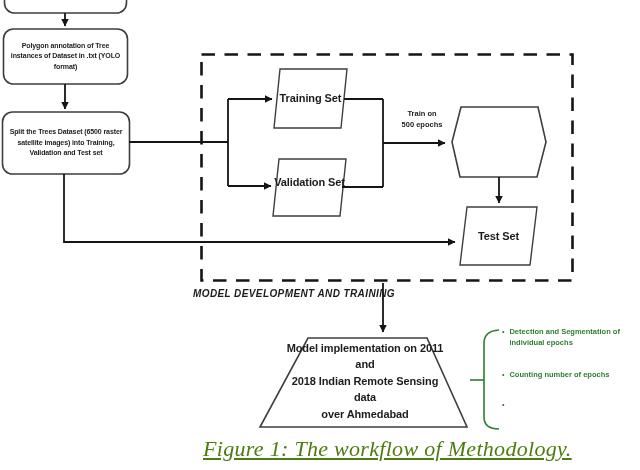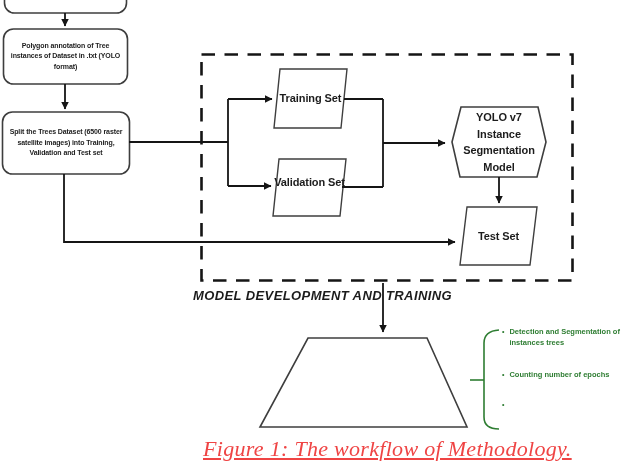--- a/index.html
+++ b/index.html
@@ -5,28 +5,28 @@
   html,body{margin:0;padding:0;background:#fff;}
   #stage{position:relative;width:640px;height:470px;background:#ffffff;overflow:hidden;
          font-family:"Liberation Sans",sans-serif;}
   #flow-svg{position:absolute;left:0;top:0;}
   .lbl{position:absolute;display:flex;align-items:center;justify-content:center;
        text-align:center;font-weight:bold;font-size:7px;line-height:1.5;
        color:#1c1c1c;white-space:pre-line;letter-spacing:-0.1px;}
   .lbl-md{font-size:11px;}
   .edge-lbl{position:absolute;text-align:center;font-weight:bold;font-size:7.5px;
             line-height:1.45;color:#1c1c1c;white-space:pre-line;}
-  .region-lbl{position:absolute;font-weight:bold;font-style:italic;font-size:13px;
+  .region-lbl{position:absolute;font-weight:bold;font-style:italic;font-size:10px;
               letter-spacing:0.4px;color:#1c1c1c;white-space:nowrap;}
   .outcome{position:absolute;left:502px;width:142px;display:flex;gap:5px;
            font-weight:bold;font-size:7.5px;line-height:11px;color:#2e7d32;
            white-space:pre-line;text-align:left;}
   .outcome .bullet{flex:0 0 auto;font-size:7px;}
   .caption{position:absolute;left:203px;top:436px;font-family:"Liberation Serif",serif;
-           font-style:italic;font-size:22px;letter-spacing:0.3px;color:#ef4444;
+           font-style:italic;font-size:22px;letter-spacing:0.3px;color:#4d7c0f;
            text-decoration:underline;white-space:nowrap;}
 </style>
 </head>
 <body>
 
 <div id="stage">
 
   <svg id="flow-svg" width="640" height="470" viewBox="0 0 640 470">
     <defs>
       <marker id="arr" markerUnits="userSpaceOnUse" markerWidth="10" markerHeight="9" refX="7.5" refY="4" orient="auto">
@@ -72,33 +72,36 @@
 format)</div>
 
   <div class="lbl" style="left:3px;top:112px;width:126px;height:62px;">Split the Trees Dataset (6500 raster
 satellite images) into Training,
 Validation and Test set</div>
 
   <div class="lbl lbl-md" style="left:275px;top:69px;width:71px;height:59px;">Training Set</div>
 
   <div class="lbl lbl-md" style="left:274px;top:159px;width:71px;height:47px;">Validation Set</div>
 
-  <div class="lbl lbl-md" style="left:454px;top:107px;width:90px;height:70px;">YOLO v7 Instance
-Segmentation Model</div>
 
   <div class="lbl lbl-md" style="left:461px;top:207px;width:75px;height:58px;text-align:right;">Test Set</div>
 
+  <div class="lbl lbl-md" style="left:282px;top:352px;width:166px;height:58px;">Model implementation on 2011 and
+2018 Indian Remote Sensing data
+over Ahmedabad</div>
 
+  <div class="edge-lbl" style="left:392px;top:109px;width:60px;">Train on
+500 epochs</div>
 
   <div class="region-lbl" style="left:193px;top:288px;">MODEL DEVELOPMENT AND TRAINING</div>
 
   <div class="outcome" style="top:326px;">
     <span class="bullet">•</span>
     <span>Detection and Segmentation of
-instances trees</span>
+individual epochs</span>
   </div>
   <div class="outcome" style="top:369px;">
     <span class="bullet">•</span>
     <span>Counting number of epochs</span>
   </div>
   <div class="outcome" style="top:399px;">
     <span class="bullet">•</span>
   </div>
 
   <div class="caption">Figure 1: The workflow of Methodology.</div>

